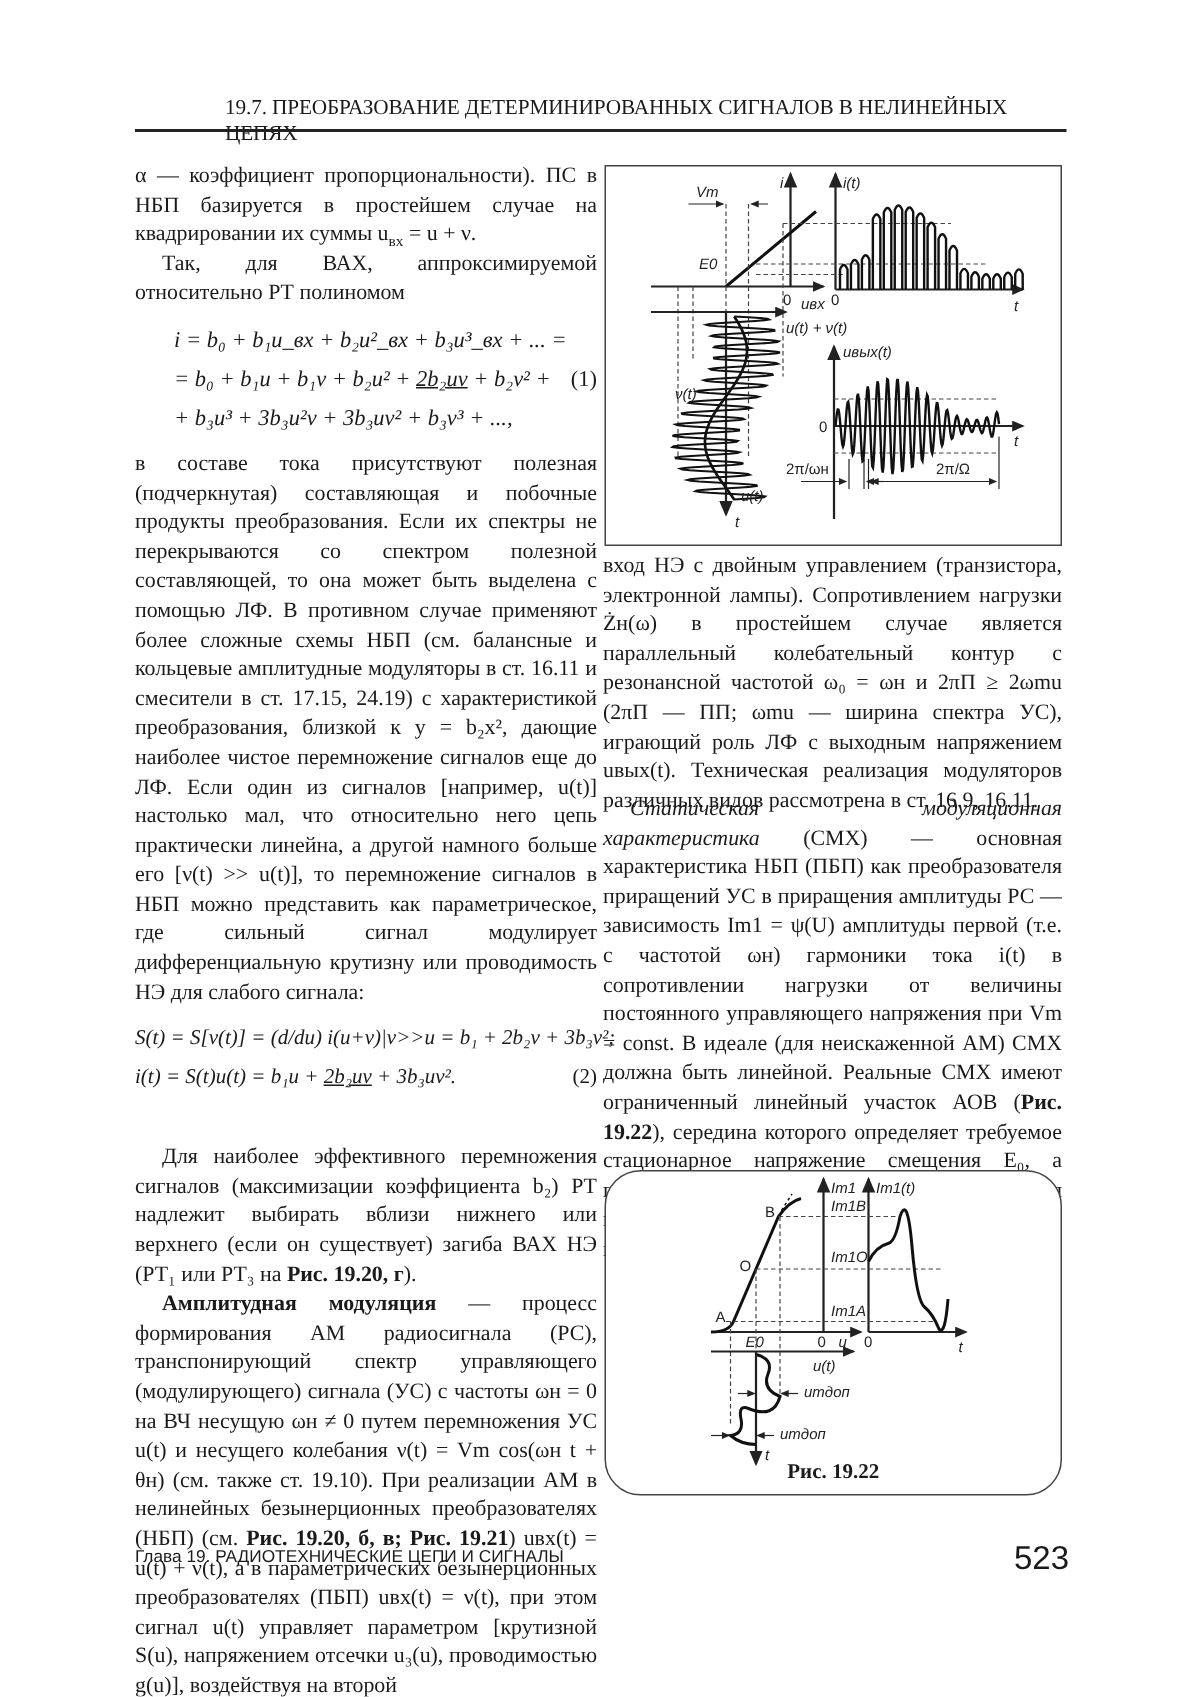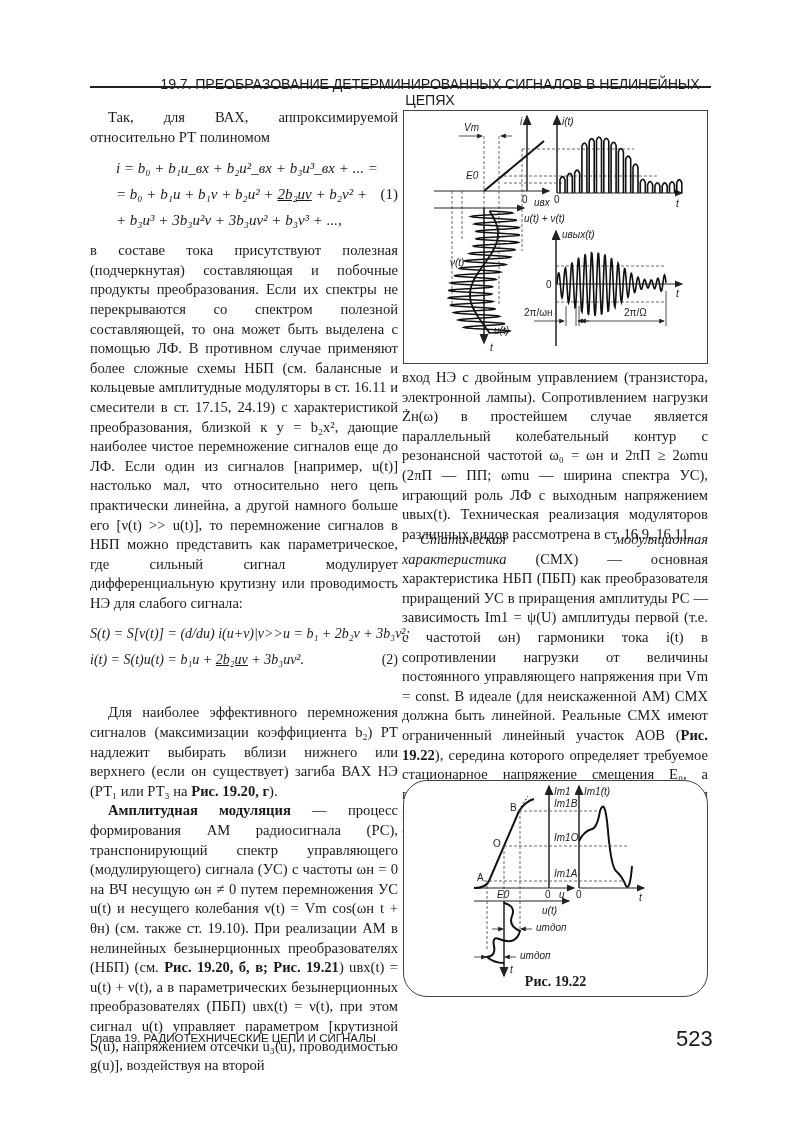--- a/index.html
+++ b/index.html
@@ -1,19 +1,19 @@
 <!DOCTYPE html>
 <html><head>
 <meta charset="utf-8">
 <style>
   html, body { margin:0; padding:0; background:#fff; }
   body { width:794px; height:1131px; position:relative; overflow:hidden;
          font-family:"Liberation Serif", serif; color:#1a1a1a; }
-  .running-head { position:absolute; left:150px; top:76px; width:560px; text-align:center;
-         font-family:Liberation Sans, sans-serif; font-size:14.2px; letter-spacing:-0.1px; }
+  .running-head { position:absolute; left:150px; top:64px; width:560px; text-align:left;
+         font-family:Liberation Serif, serif; font-size:14.2px; letter-spacing:-0.1px; }
   .head-rule { position:absolute; left:90px; top:86px; width:621px; height:2px; background:#222; }
   .col { position:absolute; font-size:14.6px; line-height:19.6px; text-align:justify; }
   .col p { margin:0; }
   .ind { text-indent:18px; }
   #colL { left:90px; top:108px; width:308px; }
   #colR { left:402px; top:368px; width:306px; }
   #colR2 { left:402px; top:530px; width:306px; }
   .formula { font-style:italic; font-size:15px; line-height:26px; position:relative; margin:8px 0 8px 26px; white-space:nowrap; }
   .formula .num { position:absolute; right:0; font-style:normal; }
   .formula .l { display:block; }
@@ -32,20 +32,21 @@
   .footer-page { position:absolute; left:676px; top:1026px; font-family:"Liberation Sans", sans-serif;
                  font-size:22px; }
 </style>
 </head>
 <body>
 
 <div class="running-head">19.7. ПРЕОБРАЗОВАНИЕ ДЕТЕРМИНИРОВАННЫХ СИГНАЛОВ В НЕЛИНЕЙНЫХ ЦЕПЯХ</div>
 <div class="head-rule"></div>
 
 <div class="col" id="colL">
+  <p><span>α — коэффициент пропорциональности). ПС в НБП базируется в простейшем случае на квадрировании их суммы u</span><sub>вх</sub><span> = u + ν.</span></p>
   <p class="ind">Так, для ВАХ, аппроксимируемой относительно РТ полиномом</p>
   <div class="formula">
     <span class="l">i = b₀ + b₁u_вх + b₂u²_вх + b₃u³_вх + ... =</span>
     <span class="l"><span>= b₀ + b₁u + b₁ν + b₂u² + </span><span class="ul">2b₂uν</span><span> + b₂ν² +</span></span>
     <span class="l">+ b₃u³ + 3b₃u²ν + 3b₃uν² + b₃ν³ + ...,</span>
     <span class="num" style="top:26px;">(1)</span>
   </div>
   <p>в составе тока присутствуют полезная (подчеркнутая) составляющая и побочные продукты преобразования. Если их спектры не перекрываются со спектром полезной составляющей, то она может быть выделена с помощью ЛФ. В противном случае применяют более сложные схемы НБП (см. балансные и кольцевые амплитудные модуляторы в ст. 16.11 и смесители в ст. 17.15, 24.19) с характеристикой преобразования, близкой к y = b₂x², дающие наиболее чистое перемножение сигналов еще до ЛФ. Если один из сигналов [например, u(t)] настолько мал, что относительно него цепь практически линейна, а другой намного больше его [ν(t) &gt;&gt; u(t)], то перемножение сигналов в НБП можно представить как параметрическое, где сильный сигнал модулирует дифференциальную крутизну или проводимость НЭ для слабого сигнала:</p>
   <div class="formula" style="margin-left:0;font-size:14px;">
     <span class="l">S(t) = S[ν(t)] = (d/du) i(u+ν)|ν&gt;&gt;u = b₁ + 2b₂ν + 3b₃ν²;</span>

